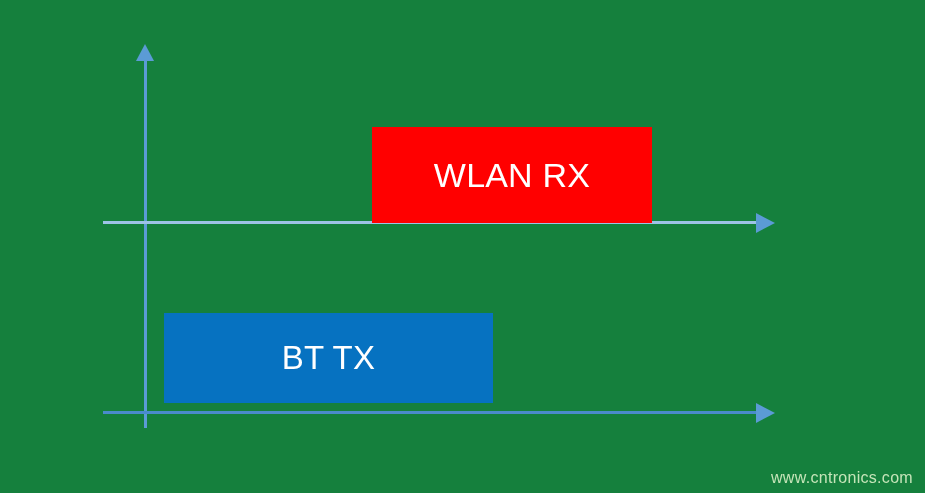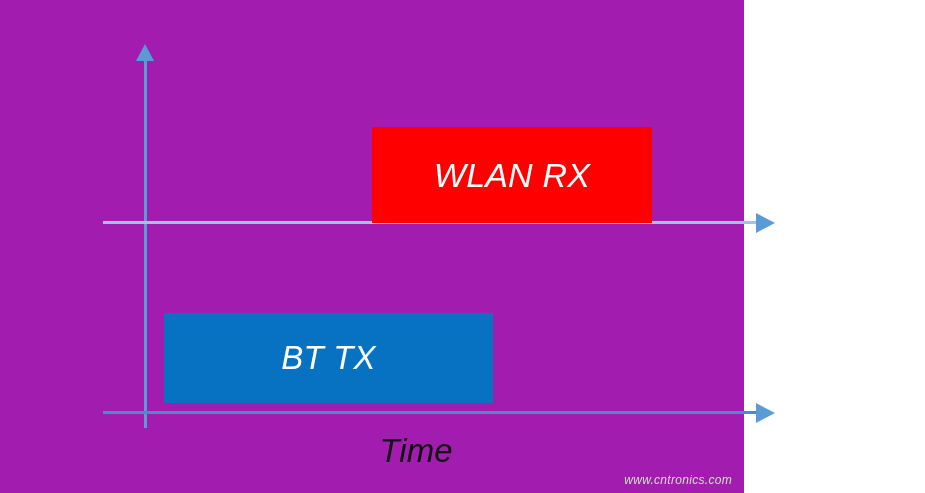--- a/index.html
+++ b/index.html
@@ -8,24 +8,23 @@
   }
   body {
     width: 925px;
     height: 493px;
     background: #FFFFFF;
     font-family: "Liberation Sans", sans-serif;
     overflow: hidden;
   }
   #stage {
     position: relative;
-    width: 744px;
+    width: 925px;
     height: 493px;
-    background: #a21caf;
-    font-style: italic;
+    background: #15803d;
   }
 
   
   .axis-line {
     position: absolute;
     border-radius: 0;
   }
   #v-axis-line {
     left: 144px;
     top: 58px;
@@ -115,21 +114,21 @@
     width: 200px;
     text-align: center;
     font-size: 33px;
     color: #101010;
   }
 
   #watermark {
     position: absolute;
     right: 12px;
     bottom: 6px;
-    font-size: 12px;
+    font-size: 16px;
     color: #C5E4B8;
     letter-spacing: 0.3px;
   }
 </style>
 </head>
 <body>
 
 <div id="stage">
 
   <div id="v-axis-arrow"></div>
@@ -142,17 +141,16 @@
   <div id="bottom-axis-arrow"></div>
 
   <div id="wlan-rx-block" class="block">
     <span>WLAN RX</span>
   </div>
 
   <div id="bt-tx-block" class="block">
     <span>BT TX</span>
   </div>
 
-  <div id="time-label">Time</div>
 
   <div id="watermark">www.cntronics.com</div>
 
 </div>
 
 </body></html>

